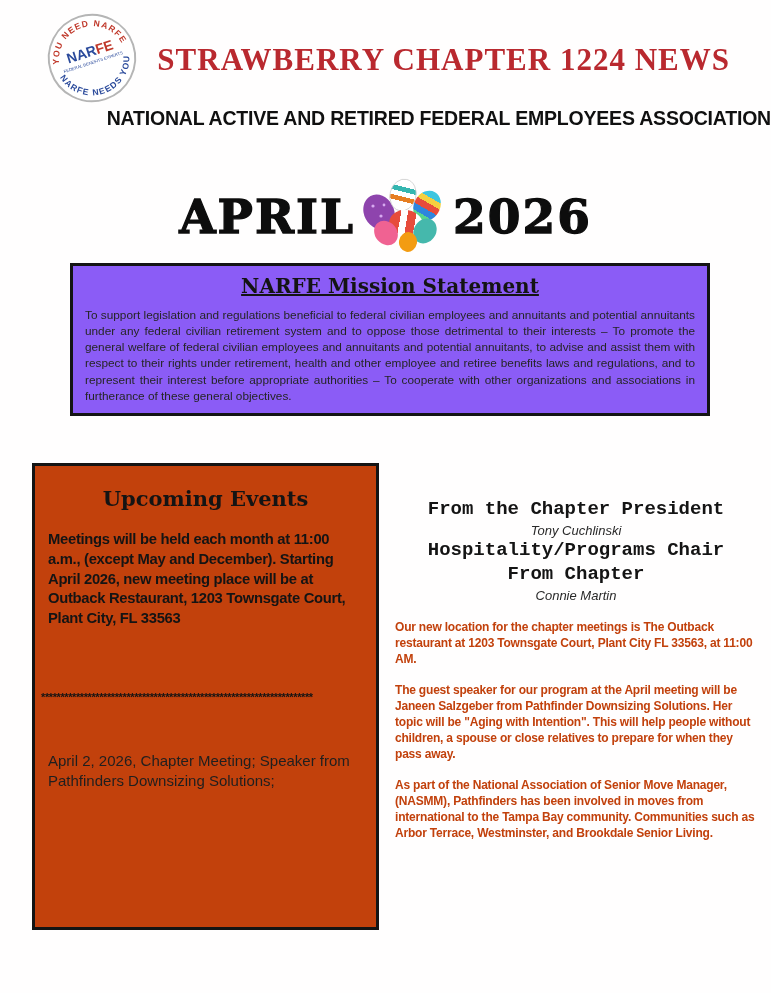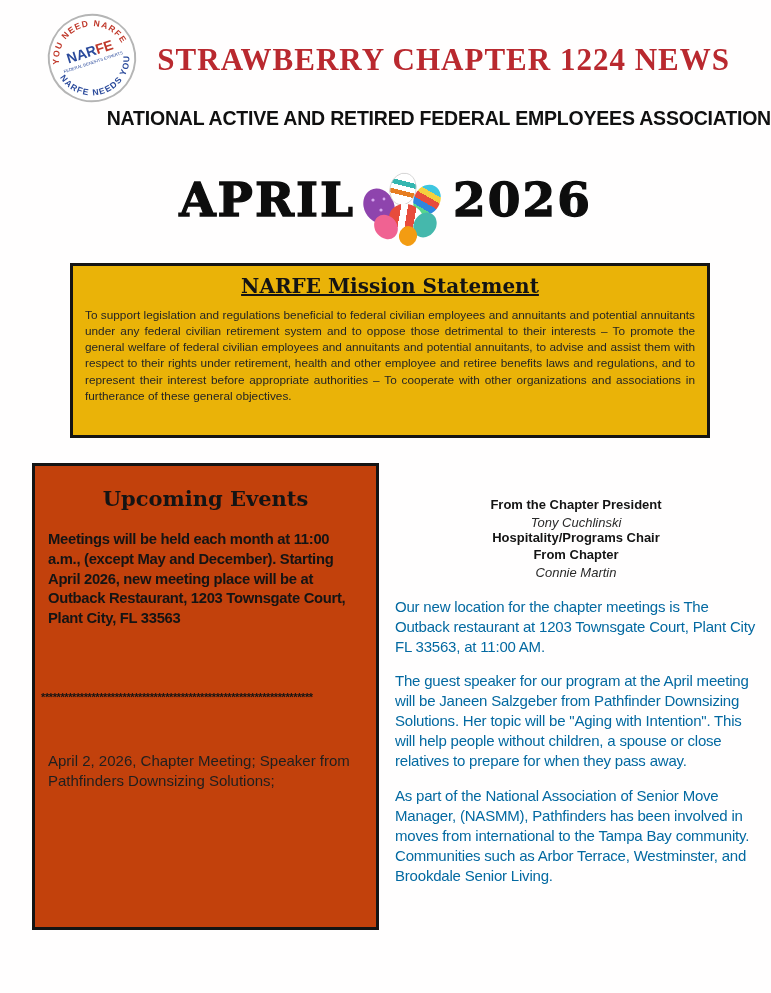--- a/index.html
+++ b/index.html
@@ -26,34 +26,34 @@
   .masthead-subtitle {
     position:absolute; left:0; top:107px; width:771px;
     text-align:right;
     font-weight:bold; font-size:19.5px; letter-spacing:-0.2px;
     color:#101010;
   }
 
   
   .month-banner {
     position:absolute; left:0; top:172px; width:771px; height:72px;
-    display:flex; align-items:flex-start; justify-content:center;
+    display:flex; align-items:flex-end; justify-content:center;
   }
   .month-word {
     font-family:"DejaVu Serif", serif;
     font-weight:bold; font-size:47px; letter-spacing:2px;
     color:#0d0d0d;
     -webkit-text-stroke:1.3px #0d0d0d;
   }
   .eggs { width:92px; height:74px; margin:0 2px -8px 4px; }
 
   
   .mission-box {
-    position:absolute; left:70px; top:263px; width:640px; height:175px;
-    border:3px solid #141414; background:#eab308;
+    position:absolute; left:70px; top:263px; width:640px; height:153px;
+    border:3px solid #141414; background:#8b5cf6;
   }
   .mission-heading {
     margin-top:8px; text-align:center;
     font-family:"DejaVu Serif", serif;
     font-weight:bold; font-size:20px;
     text-decoration:underline;
     color:#141414;
   }
   .mission-body {
     margin:9px 12px 0 12px;
@@ -81,28 +81,28 @@
     font-weight:bold; font-size:11px; letter-spacing:-0.4px;
     white-space:nowrap; overflow:hidden; color:#141414;
   }
   .events-item { margin:32px 13px 0 13px; font-size:15px; line-height:1.33; color:#1f1f1f; }
   .events-item.first { margin-top:48px; }
 
   
   .right-col { position:absolute; left:395px; top:497px; width:362px; }
   .col-heading {
     text-align:center;
-    font-family:Liberation Sans, sans-serif;
-    font-weight:bold; font-size:13px; line-height:1.3; color:#141414;
+    font-family:Liberation Mono, monospace;
+    font-weight:bold; font-size:19px; line-height:1.3; color:#141414;
   }
   .col-byline {
     text-align:center; font-style:italic; font-size:13px; color:#2a2a2a;
     margin-top:1px;
   }
-  .col-para { margin-top:15px; font-size:15px; letter-spacing:-0.2px; line-height:1.33; color:#0369a1; }
+  .col-para { margin-top:15px; font-size:12px; letter-spacing:-0.2px; line-height:1.33; color:#c2410c;font-weight:bold; }
   .col-para.first { margin-top:17px; }
 </style>
 </head>
 <body>
 
 <div class="page">
 
   <div class="logo-wrap">
     <svg viewBox="0 0 100 100" width="100" height="96">
       <g transform="rotate(-18 50 50)">

